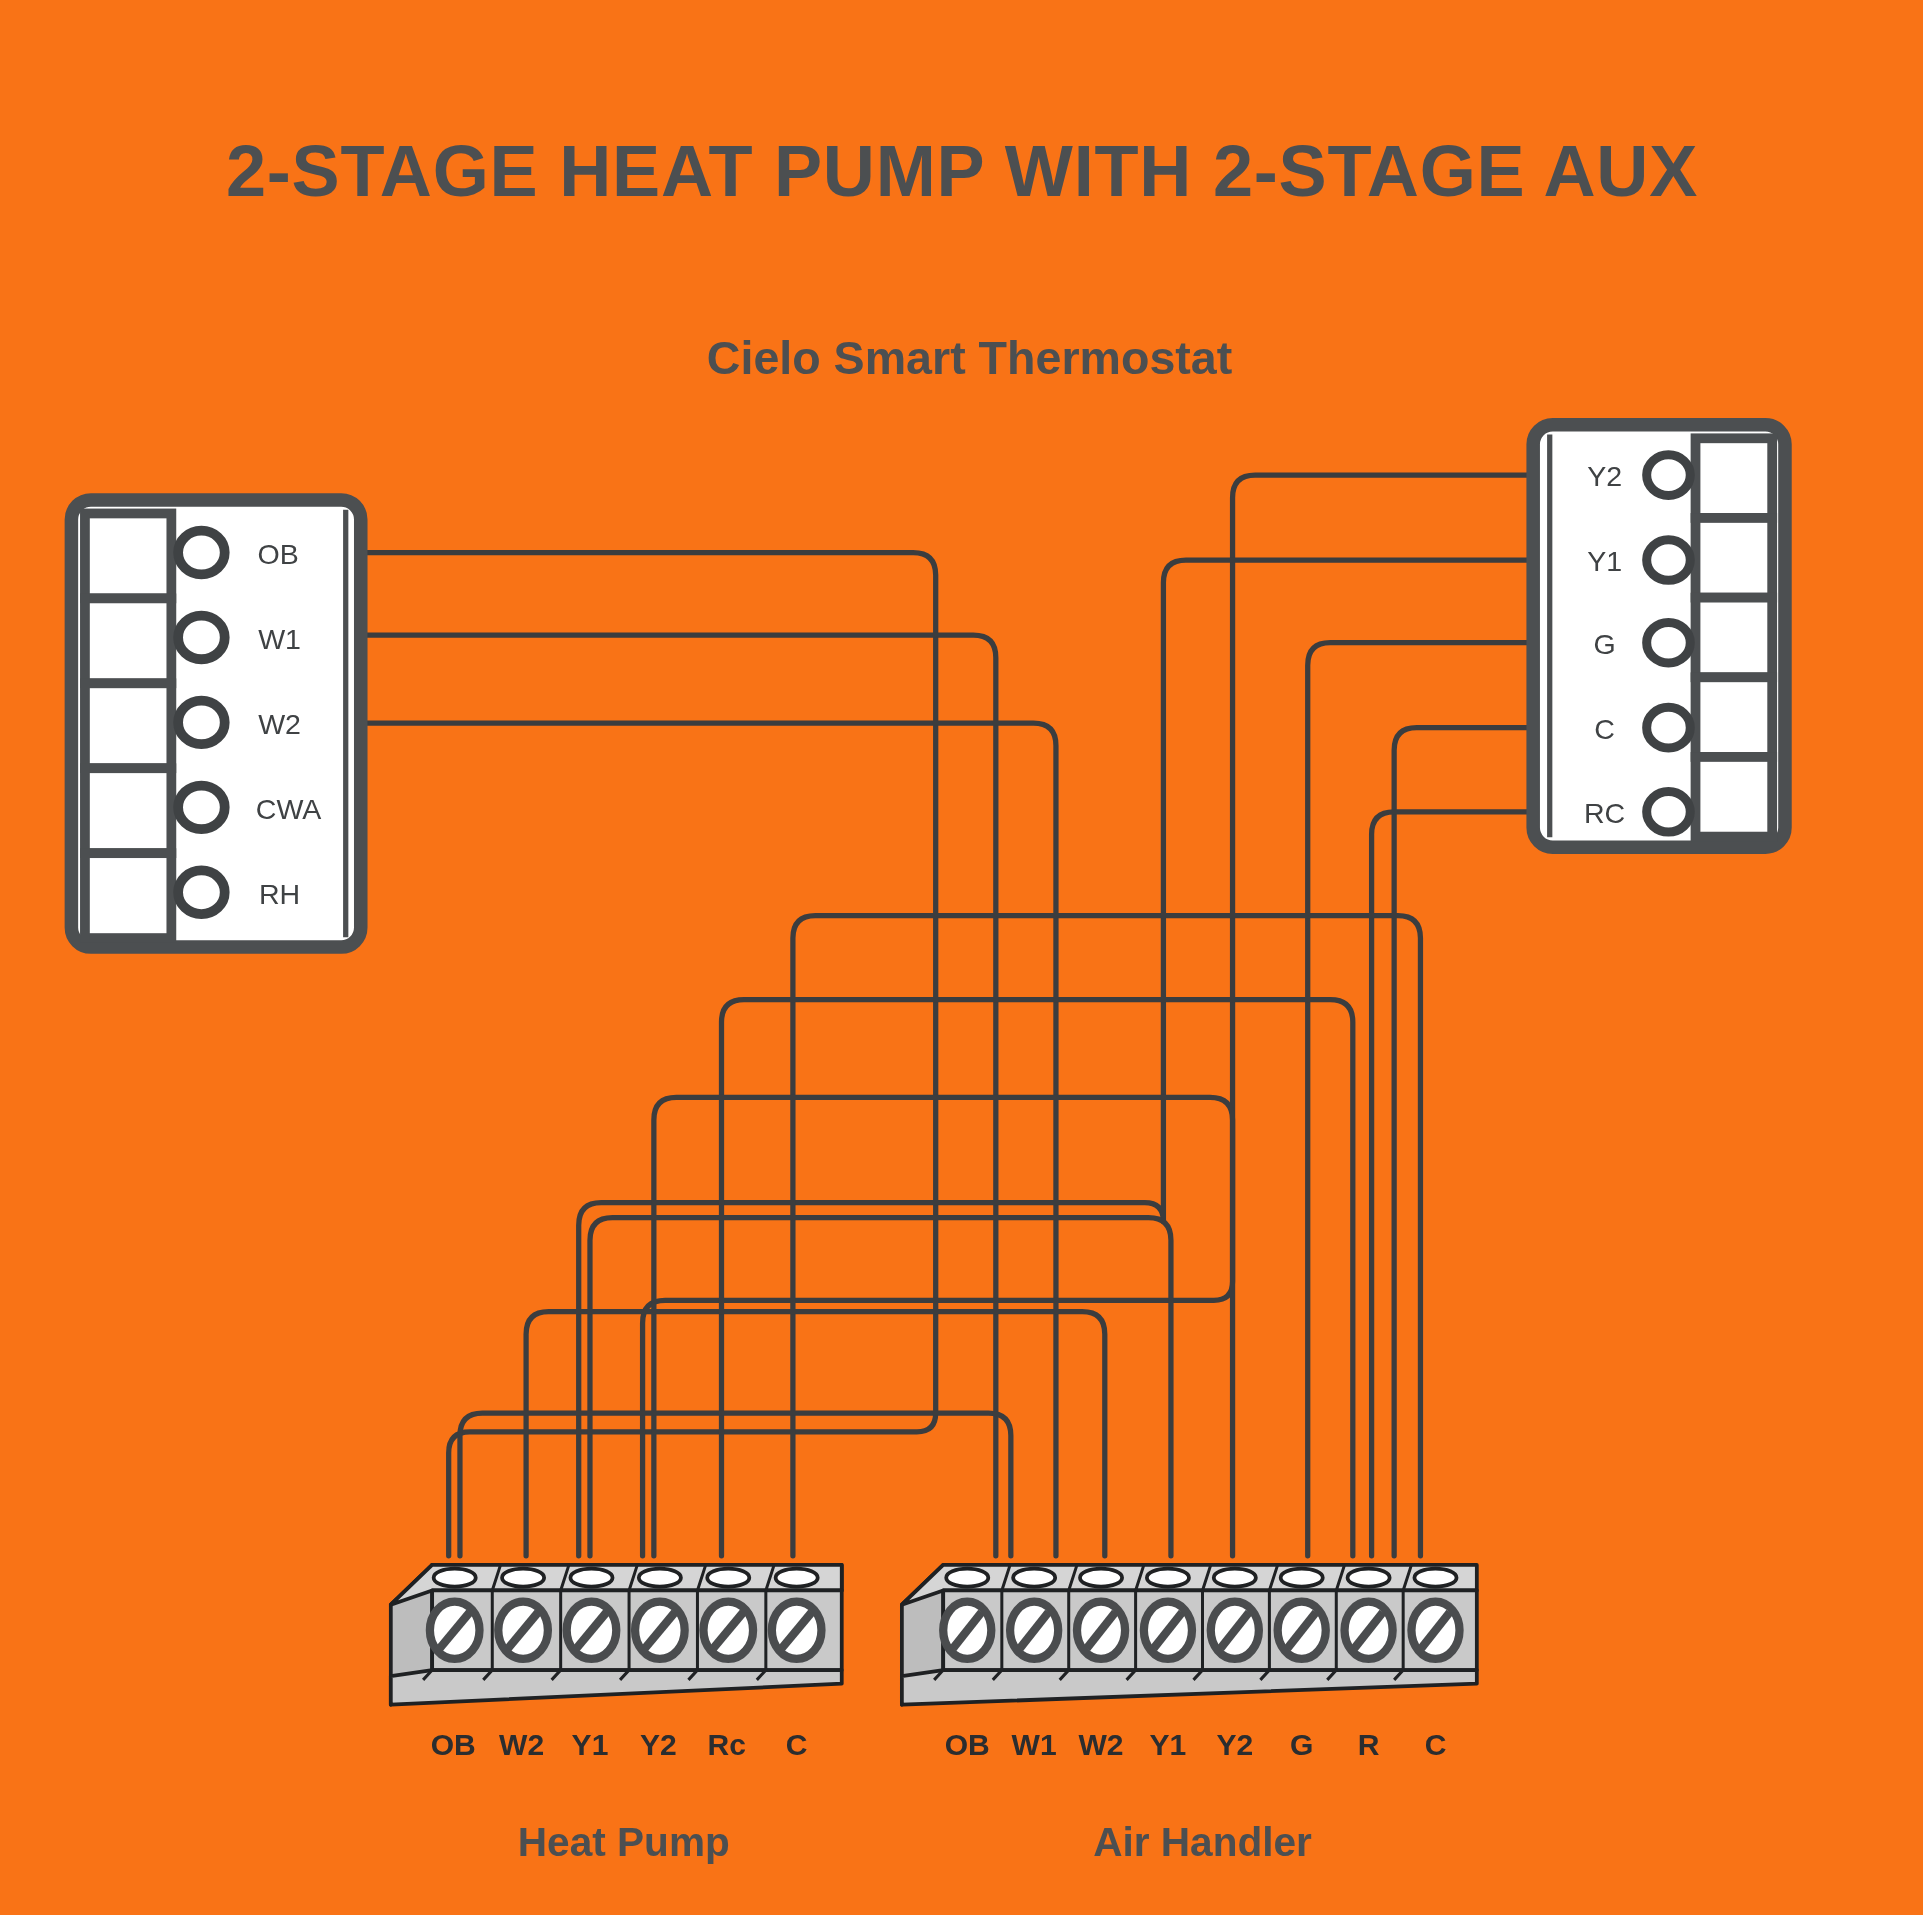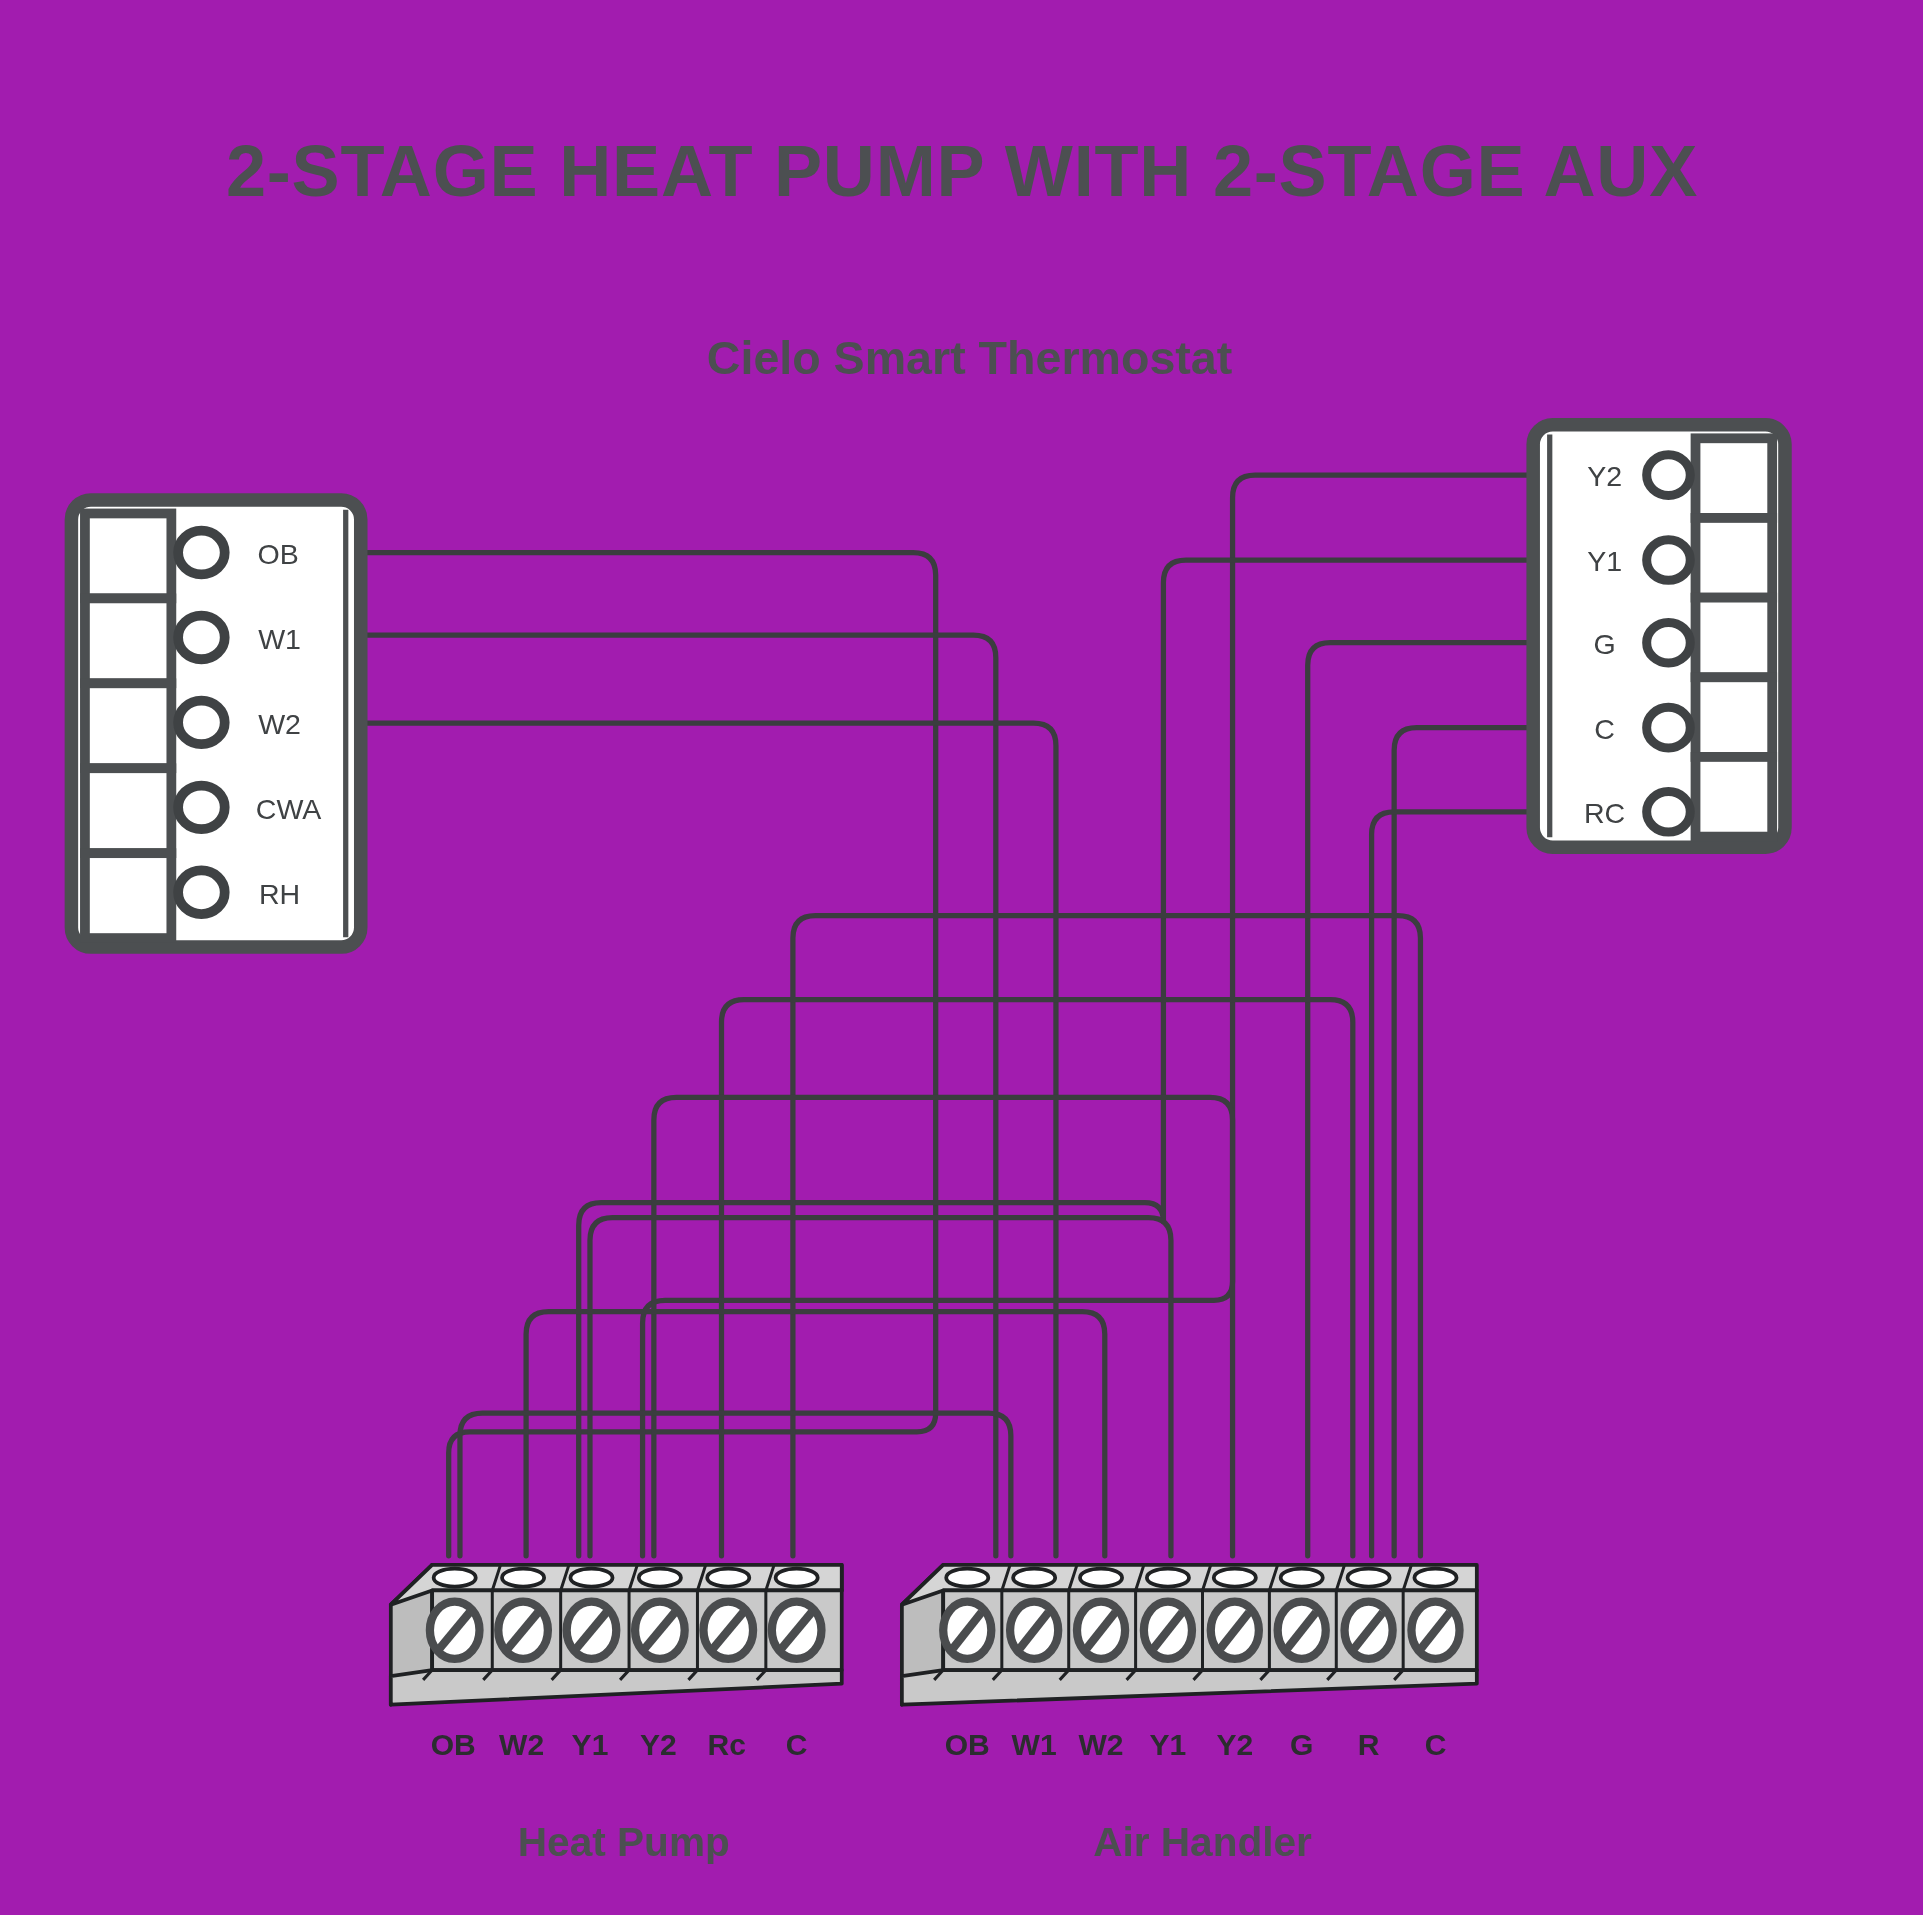--- a/index.html
+++ b/index.html
@@ -1,17 +1,17 @@
 <!DOCTYPE html>
 <html style="font-size:12px"><head>
 <meta charset="utf-8">
 <style>
   html,body{margin:0;padding:0;background:#ffffff;}
   body{width:1924px;height:1916px;font-family:"Liberation Sans",sans-serif;overflow:hidden;}
-  #stage{position:relative;width:1924px;height:1916px;background:#a21caf;}
+  #stage{position:relative;width:1924px;height:1916px;background:#f97316;}
   svg.diagram{position:absolute;left:0;top:0;width:1924px;height:1916px;}
   .ttl{fill:#4c4f51;font-family:"Liberation Sans",sans-serif;font-weight:bold;}
   .title-text{font-size:96px;letter-spacing:1px;}
   .subtitle-text{font-size:62px;}
   .devname{font-size:54px;}
   .pinlabel{fill:#3f4244;font-size:38px;font-family:"Liberation Sans",sans-serif;}
   .striplabel{fill:#2b2d2f;font-size:40px;font-weight:bold;font-family:"Liberation Sans",sans-serif;}
   .wire{fill:none;stroke:#3b3d3f;stroke-width:7;stroke-linecap:round;stroke-linejoin:round;}
   .blockface{fill:#c9c9c9;stroke:#1f2123;stroke-width:5;stroke-linejoin:round;}
   .blocktop{fill:#d5d5d5;stroke:#1f2123;stroke-width:5;stroke-linejoin:round;}

